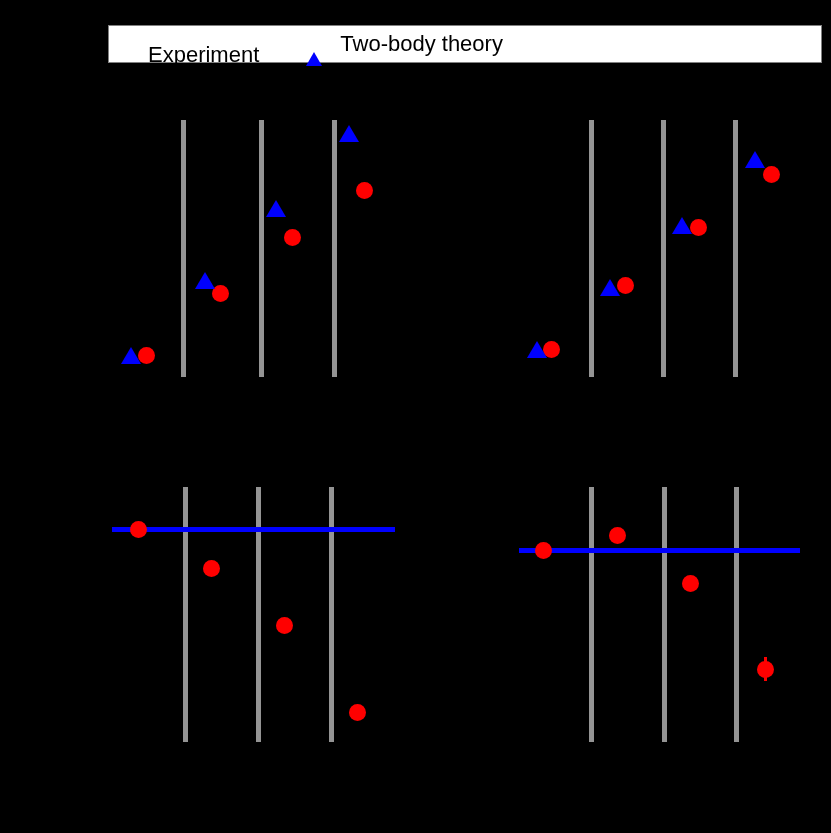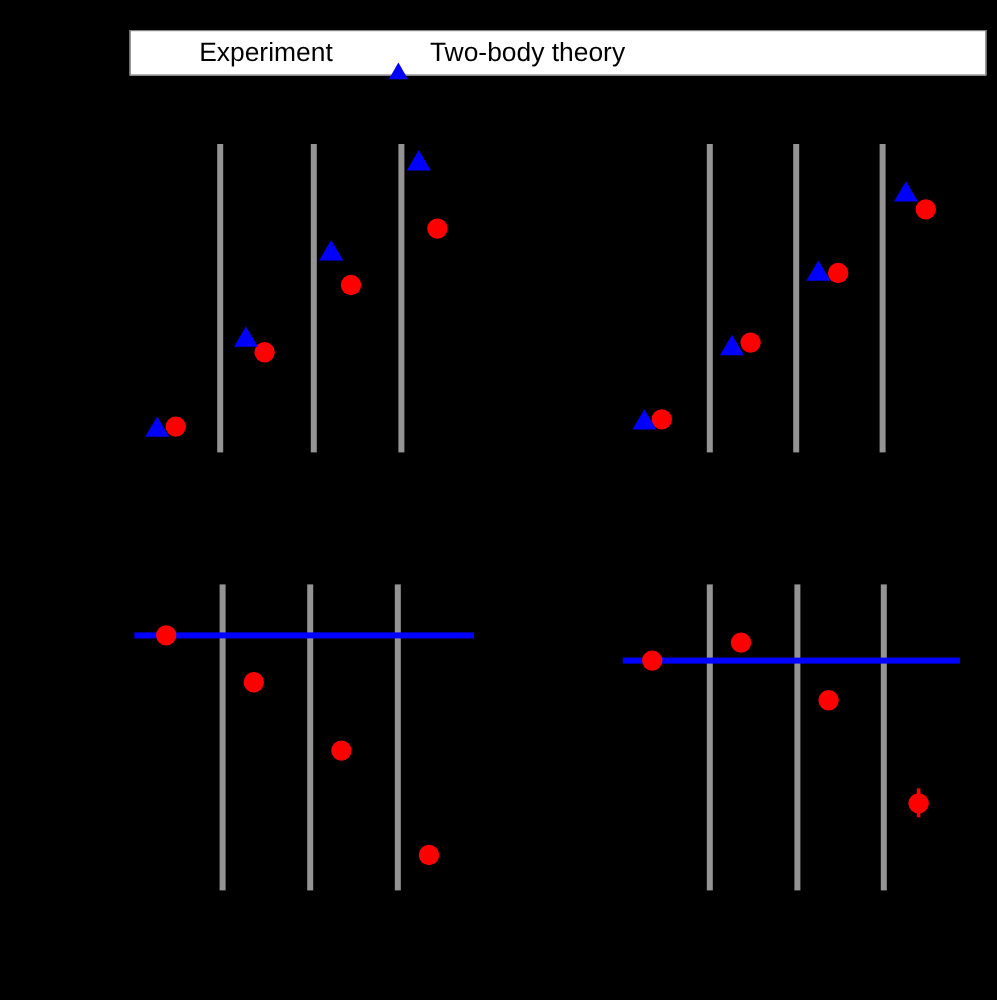--- a/index.html
+++ b/index.html
@@ -28,21 +28,21 @@
     border: 1px solid #808080;
     box-sizing: border-box;
     display: flex;
     align-items: center;
   }
   .legend-entry {
     display: flex;
     align-items: center;
     height: 100%;
   }
-  .legend-entry.e0 { margin-left: 22px; }
+  .legend-entry.e0 { margin-left: 22px; flex-direction: column; }
   .legend-entry.e1 { margin-left: 46px; justify-content: flex-end; }
   .legend-entry.e2 { margin-left: 52px; }
   .legend-label {
     color: #000000;
     font-size: 22px;
     line-height: 22px;
     margin-left: 17px;
     white-space: nowrap;
   }
   .lg-marker {

